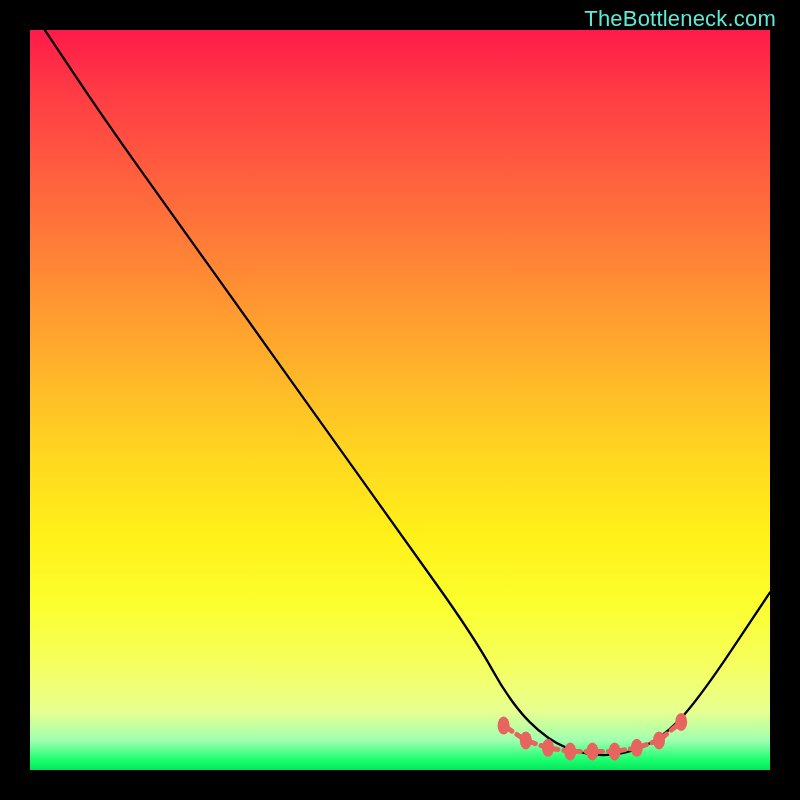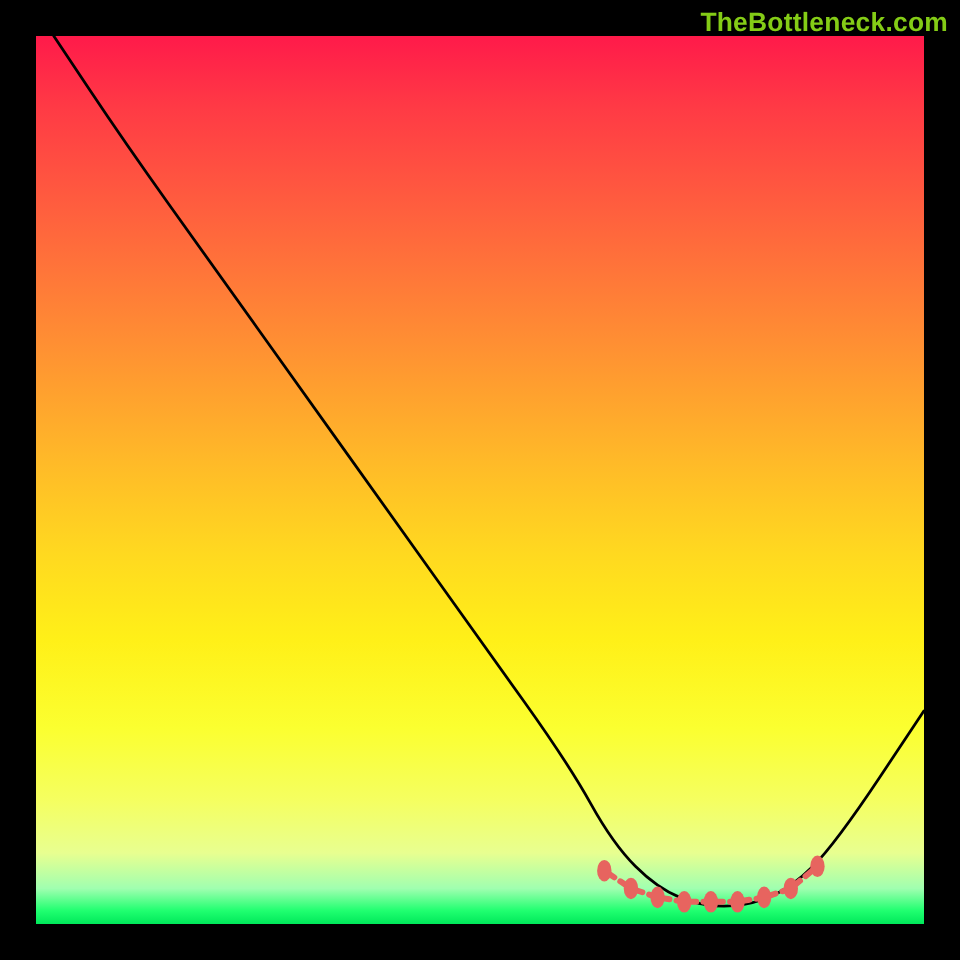--- a/index.html
+++ b/index.html
@@ -7,24 +7,24 @@
     padding: 0;
     background: #000;
     width: 800px;
     height: 800px;
     position: relative;
     font-family: Arial, sans-serif;
   }
   .watermark {
     position: absolute;
     top: 6px;
-    right: 10px;
-    color: #84cc16;
+    right: 24px;
+    color: #5eead4;
     font-size: 22px;
-    font-weight: 700;
+    font-weight: 400;
     letter-spacing: 0.2px;
     z-index: 10;
   }
   .plot-area {
     position: absolute;
     left: 30px;
     top: 30px;
     width: 740px;
     height: 740px;
   }

